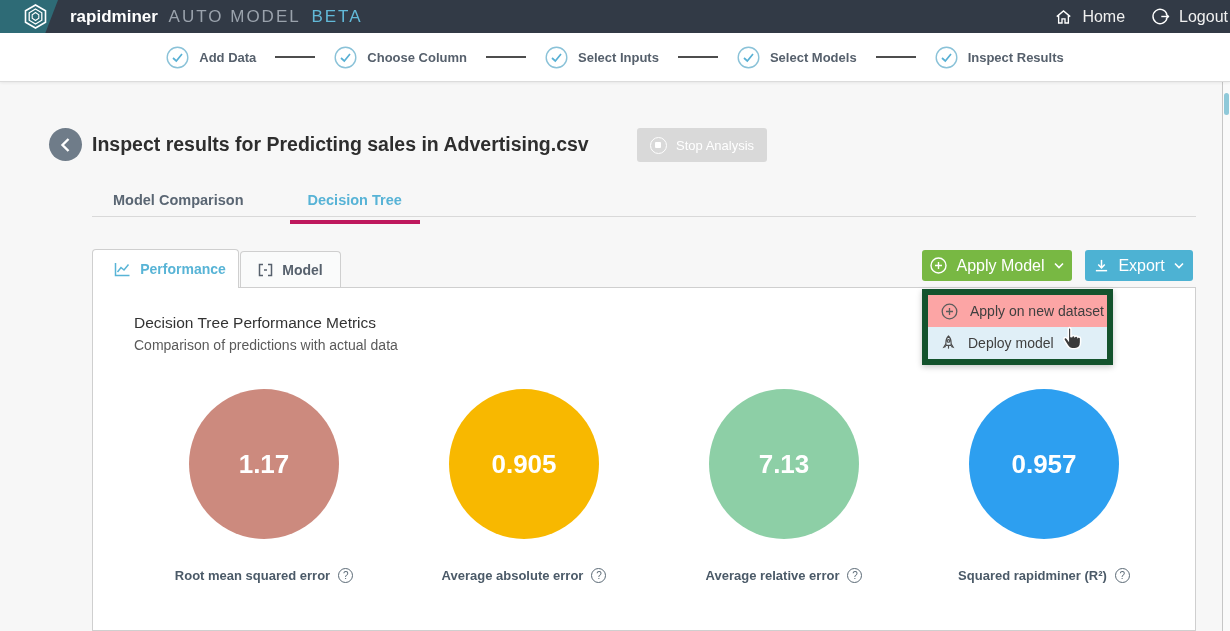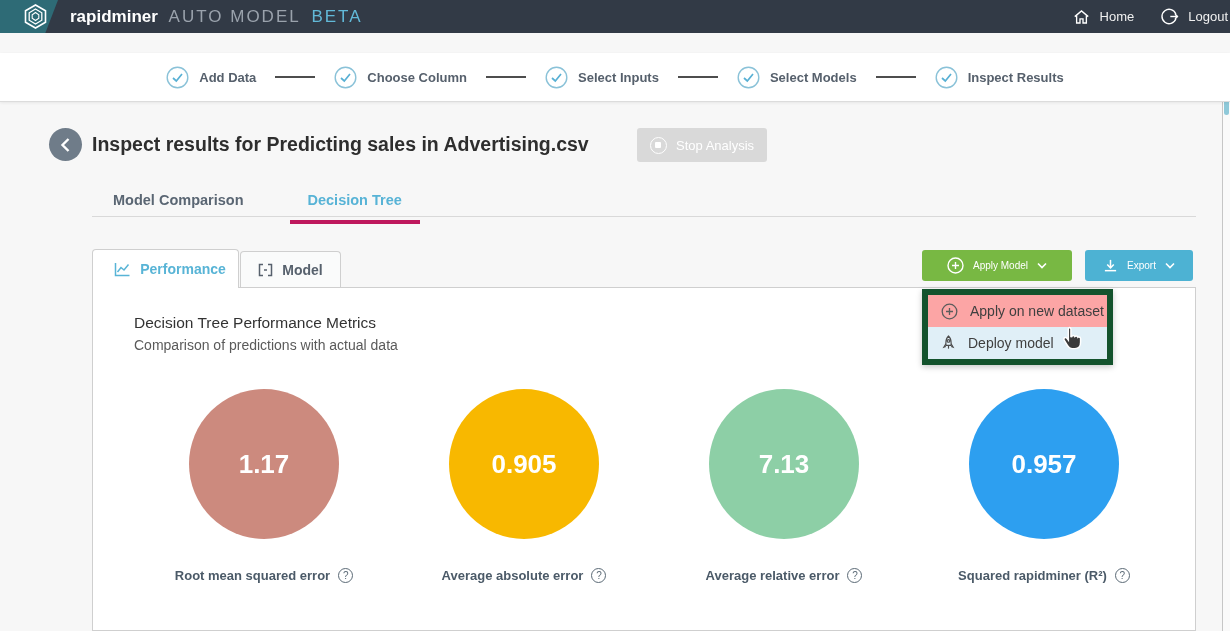--- a/index.html
+++ b/index.html
@@ -9,26 +9,26 @@
   
   .hdr { position:absolute; left:0; top:0; width:1230px; height:33px; background:#323a46; z-index:5; }
   .logo-band { position:absolute; left:-8px; top:0; width:66px; height:33px; background:#2e6b76;
                transform:skewX(-21deg); transform-origin:top left; }
   .logo-svg { position:absolute; left:22px; top:3px; }
   .brand { position:absolute; left:70px; top:0; height:33px; line-height:33px; font-size:17px; white-space:nowrap; }
   .brand .b1 { color:#ffffff; font-weight:700; }
   .brand .b2 { color:#9aa2ac; font-weight:400; letter-spacing:2px; margin-left:6px; }
   .brand .b3 { color:#62b9d8; font-weight:400; letter-spacing:2px; margin-left:6px; }
   .hdr-nav { position:absolute; right:2px; top:0; height:33px; display:flex; align-items:center; gap:26px; }
-  .hdr-item { display:flex; align-items:center; gap:9px; color:#f0f0f0; font-size:13px; cursor:pointer; }
+  .hdr-item { display:flex; align-items:center; gap:9px; color:#f0f0f0; font-size:16px; cursor:pointer; }
 
   
   .stepper { position:absolute; left:0; top:33px; width:1230px; height:49px; background:#ffffff;
              border-bottom:1px solid #dcdcdc; box-shadow:0 1px 3px rgba(0,0,0,0.07);
-             display:flex; align-items:center; justify-content:center; z-index:4;margin-top:20px; }
+             display:flex; align-items:center; justify-content:center; z-index:4; }
   .step { display:flex; align-items:center; gap:10px; }
   .step-label { font-size:13px; font-weight:700; color:#56606c; }
   .connector { width:40px; height:2px; background:#4d4d4d; margin:0 19px; }
 
   
   .back-btn { position:absolute; left:49px; top:128px; width:33px; height:33px; border-radius:50%;
               background:#6f7c89; display:flex; align-items:center; justify-content:center; cursor:pointer; }
   .page-title { position:absolute; left:92px; top:133px; font-size:19.5px; font-weight:700; color:#2e2e2e; }
   .stop-btn { position:absolute; left:637px; top:128px; height:34px; padding:0 13px; background:#d9d9d9;
               border-radius:3px; display:flex; align-items:center; gap:9px; color:#ffffff; font-size:13px; }
@@ -46,21 +46,21 @@
   .subtab-perf { position:absolute; left:92px; top:249px; width:147px; height:39px; background:#ffffff;
                  border:1px solid #cfcfcf; border-bottom:none; border-radius:4px 4px 0 0; z-index:2;
                  display:flex; align-items:center; justify-content:center; gap:9px;
                  color:#58b4d6; font-weight:700; font-size:14px; cursor:pointer;padding-left:9px; }
   .subtab-model { position:absolute; left:240px; top:251px; width:101px; height:36px; background:#fafbfb;
                   border:1px solid #cfcfcf; border-bottom:none; border-radius:4px 4px 0 0; z-index:1;
                   display:flex; align-items:center; justify-content:center; gap:9px;
                   color:#57616d; font-weight:700; font-size:14px; cursor:pointer; }
 
   .btn { position:absolute; top:250px; height:31px; border-radius:3px; display:flex; align-items:center;
-         justify-content:center; gap:9px; color:#ffffff; font-size:10px; cursor:pointer; }
+         justify-content:center; gap:9px; color:#ffffff; font-size:16px; cursor:pointer; }
   .btn-apply { left:922px; width:150px; }
   .btn-export { left:1085px; width:108px; }
 
   
   .menu { position:absolute; left:922px; top:289px; width:191px; background:#fca5a5; border:6px solid #14532d;
           box-shadow:0 2px 6px rgba(0,0,0,0.22); z-index:8; }
   .menu-item { height:32px; display:flex; align-items:center; gap:12px; padding-left:13px;
                font-size:14px; color:#3f3f3f; cursor:pointer; }
   .menu-item.hl { background:#e0eff7; }
 

